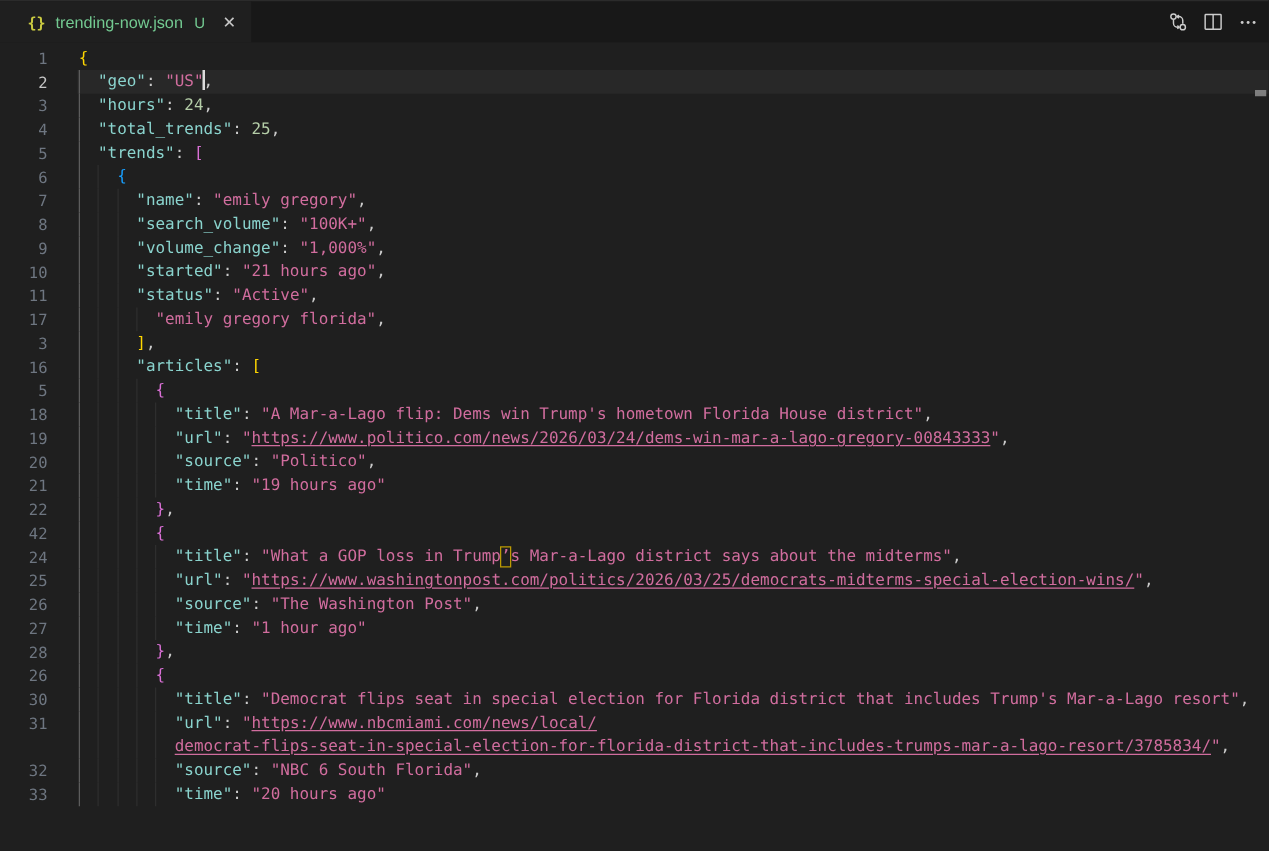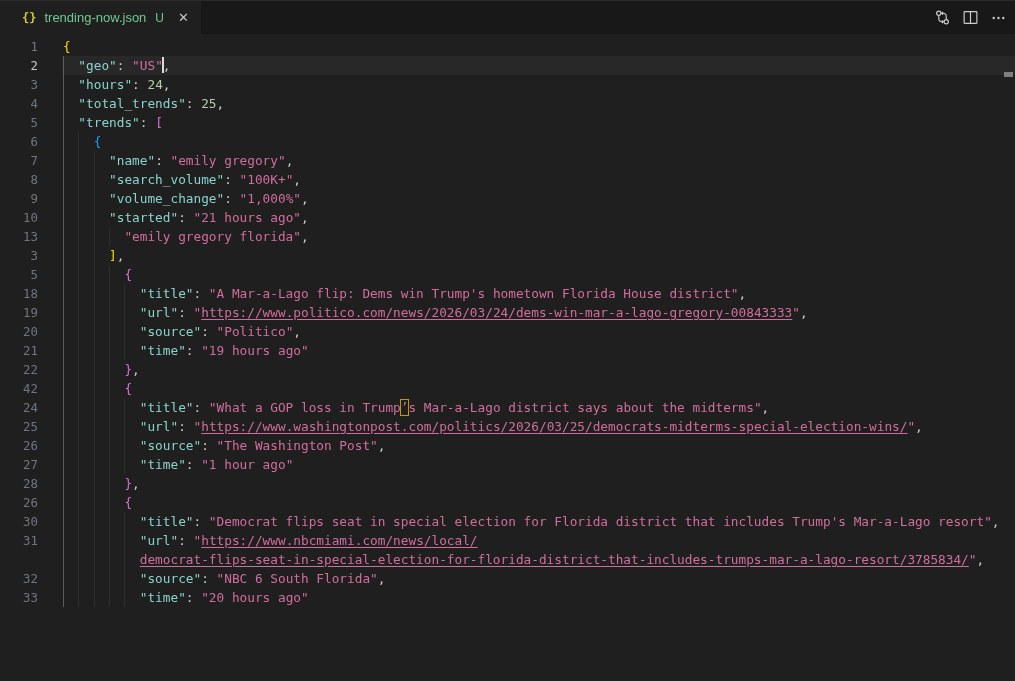--- a/index.html
+++ b/index.html
@@ -146,22 +146,24 @@
       <div class="row"><span class="ln">1</span><span class="code"><span class="tk-b1">{</span></span></div>
       <div class="row active"><div class="band"></div><span class="guide act" style="left: 63px;"></span><span class="ln">2</span><span class="code"><span class="tk-ws">  </span><span class="tk-key">"geo"</span><span class="tk-pn">: </span><span class="tk-st">"US"</span><span class="caret"></span><span class="tk-pn">,</span></span></div>
       <div class="row"><span class="guide act" style="left: 63px;"></span><span class="ln">3</span><span class="code"><span class="tk-ws">  </span><span class="tk-key">"hours"</span><span class="tk-pn">: </span><span class="tk-nb">24</span><span class="tk-pn">,</span></span></div>
       <div class="row"><span class="guide act" style="left: 63px;"></span><span class="ln">4</span><span class="code"><span class="tk-ws">  </span><span class="tk-key">"total_trends"</span><span class="tk-pn">: </span><span class="tk-nb">25</span><span class="tk-pn">,</span></span></div>
       <div class="row"><span class="guide act" style="left: 63px;"></span><span class="ln">5</span><span class="code"><span class="tk-ws">  </span><span class="tk-key">"trends"</span><span class="tk-pn">: </span><span class="tk-b2">[</span></span></div>
       <div class="row"><span class="guide act" style="left: 63px;"></span><span class="guide" style="left: 78.35px;"></span><span class="ln">6</span><span class="code"><span class="tk-ws">    </span><span class="tk-b3">{</span></span></div>
       <div class="row"><span class="guide act" style="left: 63px;"></span><span class="guide" style="left: 78.35px;"></span><span class="guide" style="left: 93.7px;"></span><span class="ln">7</span><span class="code"><span class="tk-ws">      </span><span class="tk-key">"name"</span><span class="tk-pn">: </span><span class="tk-st">"emily gregory"</span><span class="tk-pn">,</span></span></div>
       <div class="row"><span class="guide act" style="left: 63px;"></span><span class="guide" style="left: 78.35px;"></span><span class="guide" style="left: 93.7px;"></span><span class="ln">8</span><span class="code"><span class="tk-ws">      </span><span class="tk-key">"search_volume"</span><span class="tk-pn">: </span><span class="tk-st">"100K+"</span><span class="tk-pn">,</span></span></div>
       <div class="row"><span class="guide act" style="left: 63px;"></span><span class="guide" style="left: 78.35px;"></span><span class="guide" style="left: 93.7px;"></span><span class="ln">9</span><span class="code"><span class="tk-ws">      </span><span class="tk-key">"volume_change"</span><span class="tk-pn">: </span><span class="tk-st">"1,000%"</span><span class="tk-pn">,</span></span></div>
       <div class="row"><span class="guide act" style="left: 63px;"></span><span class="guide" style="left: 78.35px;"></span><span class="guide" style="left: 93.7px;"></span><span class="ln">10</span><span class="code"><span class="tk-ws">      </span><span class="tk-key">"started"</span><span class="tk-pn">: </span><span class="tk-st">"21 hours ago"</span><span class="tk-pn">,</span></span></div>
-      <div class="row"><span class="guide act" style="left: 63px;"></span><span class="guide" style="left: 78.35px;"></span><span class="guide" style="left: 93.7px;"></span><span class="guide" style="left: 109.05px;"></span><span class="ln">13</span><span class="code"><span class="tk-ws">        </span><span class="tk-st">"emily gregory florida"</span><span class="tk-pn">,</span></span></div>
+      <div class="row"><span class="guide act" style="left: 63px;"></span><span class="guide" style="left: 78.35px;"></span><span class="guide" style="left: 93.7px;"></span><span class="ln">11</span><span class="code"><span class="tk-ws">      </span><span class="tk-key">"status"</span><span class="tk-pn">: </span><span class="tk-st">"Active"</span><span class="tk-pn">,</span></span></div>
+      <div class="row"><span class="guide act" style="left: 63px;"></span><span class="guide" style="left: 78.35px;"></span><span class="guide" style="left: 93.7px;"></span><span class="guide" style="left: 109.05px;"></span><span class="ln">17</span><span class="code"><span class="tk-ws">        </span><span class="tk-st">"emily gregory florida"</span><span class="tk-pn">,</span></span></div>
       <div class="row"><span class="guide act" style="left: 63px;"></span><span class="guide" style="left: 78.35px;"></span><span class="guide" style="left: 93.7px;"></span><span class="ln">3</span><span class="code"><span class="tk-ws">      </span><span class="tk-b1">]</span><span class="tk-pn">,</span></span></div>
+      <div class="row"><span class="guide act" style="left: 63px;"></span><span class="guide" style="left: 78.35px;"></span><span class="guide" style="left: 93.7px;"></span><span class="ln">16</span><span class="code"><span class="tk-ws">      </span><span class="tk-key">"articles"</span><span class="tk-pn">: </span><span class="tk-b1">[</span></span></div>
       <div class="row"><span class="guide act" style="left: 63px;"></span><span class="guide" style="left: 78.35px;"></span><span class="guide" style="left: 93.7px;"></span><span class="guide" style="left: 109.05px;"></span><span class="ln">5</span><span class="code"><span class="tk-ws">        </span><span class="tk-b2">{</span></span></div>
       <div class="row"><span class="guide act" style="left: 63px;"></span><span class="guide" style="left: 78.35px;"></span><span class="guide" style="left: 93.7px;"></span><span class="guide" style="left: 109.05px;"></span><span class="guide" style="left: 124.4px;"></span><span class="ln">18</span><span class="code"><span class="tk-ws">          </span><span class="tk-key">"title"</span><span class="tk-pn">: </span><span class="tk-st">"A Mar-a-Lago flip: Dems win Trump's hometown Florida House district"</span><span class="tk-pn">,</span></span></div>
       <div class="row"><span class="guide act" style="left: 63px;"></span><span class="guide" style="left: 78.35px;"></span><span class="guide" style="left: 93.7px;"></span><span class="guide" style="left: 109.05px;"></span><span class="guide" style="left: 124.4px;"></span><span class="ln">19</span><span class="code"><span class="tk-ws">          </span><span class="tk-key">"url"</span><span class="tk-pn">: </span><span class="tk-st">"</span><span class="tk-ur">https://www.politico.com/news/2026/03/24/dems-win-mar-a-lago-gregory-00843333</span><span class="tk-st">"</span><span class="tk-pn">,</span></span></div>
       <div class="row"><span class="guide act" style="left: 63px;"></span><span class="guide" style="left: 78.35px;"></span><span class="guide" style="left: 93.7px;"></span><span class="guide" style="left: 109.05px;"></span><span class="guide" style="left: 124.4px;"></span><span class="ln">20</span><span class="code"><span class="tk-ws">          </span><span class="tk-key">"source"</span><span class="tk-pn">: </span><span class="tk-st">"Politico"</span><span class="tk-pn">,</span></span></div>
       <div class="row"><span class="guide act" style="left: 63px;"></span><span class="guide" style="left: 78.35px;"></span><span class="guide" style="left: 93.7px;"></span><span class="guide" style="left: 109.05px;"></span><span class="guide" style="left: 124.4px;"></span><span class="ln">21</span><span class="code"><span class="tk-ws">          </span><span class="tk-key">"time"</span><span class="tk-pn">: </span><span class="tk-st">"19 hours ago"</span></span></div>
       <div class="row"><span class="guide act" style="left: 63px;"></span><span class="guide" style="left: 78.35px;"></span><span class="guide" style="left: 93.7px;"></span><span class="guide" style="left: 109.05px;"></span><span class="ln">22</span><span class="code"><span class="tk-ws">        </span><span class="tk-b2">}</span><span class="tk-pn">,</span></span></div>
       <div class="row"><span class="guide act" style="left: 63px;"></span><span class="guide" style="left: 78.35px;"></span><span class="guide" style="left: 93.7px;"></span><span class="guide" style="left: 109.05px;"></span><span class="ln">42</span><span class="code"><span class="tk-ws">        </span><span class="tk-b2">{</span></span></div>
       <div class="row"><span class="guide act" style="left: 63px;"></span><span class="guide" style="left: 78.35px;"></span><span class="guide" style="left: 93.7px;"></span><span class="guide" style="left: 109.05px;"></span><span class="guide" style="left: 124.4px;"></span><span class="ln">24</span><span class="code"><span class="tk-ws">          </span><span class="tk-key">"title"</span><span class="tk-pn">: </span><span class="tk-st">"What a GOP loss in Trump</span><span class="tk-bx">’</span><span class="tk-st">s Mar-a-Lago district says about the midterms"</span><span class="tk-pn">,</span></span></div>
       <div class="row"><span class="guide act" style="left: 63px;"></span><span class="guide" style="left: 78.35px;"></span><span class="guide" style="left: 93.7px;"></span><span class="guide" style="left: 109.05px;"></span><span class="guide" style="left: 124.4px;"></span><span class="ln">25</span><span class="code"><span class="tk-ws">          </span><span class="tk-key">"url"</span><span class="tk-pn">: </span><span class="tk-st">"</span><span class="tk-ur">https://www.washingtonpost.com/politics/2026/03/25/democrats-midterms-special-election-wins/</span><span class="tk-st">"</span><span class="tk-pn">,</span></span></div>
       <div class="row"><span class="guide act" style="left: 63px;"></span><span class="guide" style="left: 78.35px;"></span><span class="guide" style="left: 93.7px;"></span><span class="guide" style="left: 109.05px;"></span><span class="guide" style="left: 124.4px;"></span><span class="ln">26</span><span class="code"><span class="tk-ws">          </span><span class="tk-key">"source"</span><span class="tk-pn">: </span><span class="tk-st">"The Washington Post"</span><span class="tk-pn">,</span></span></div>

